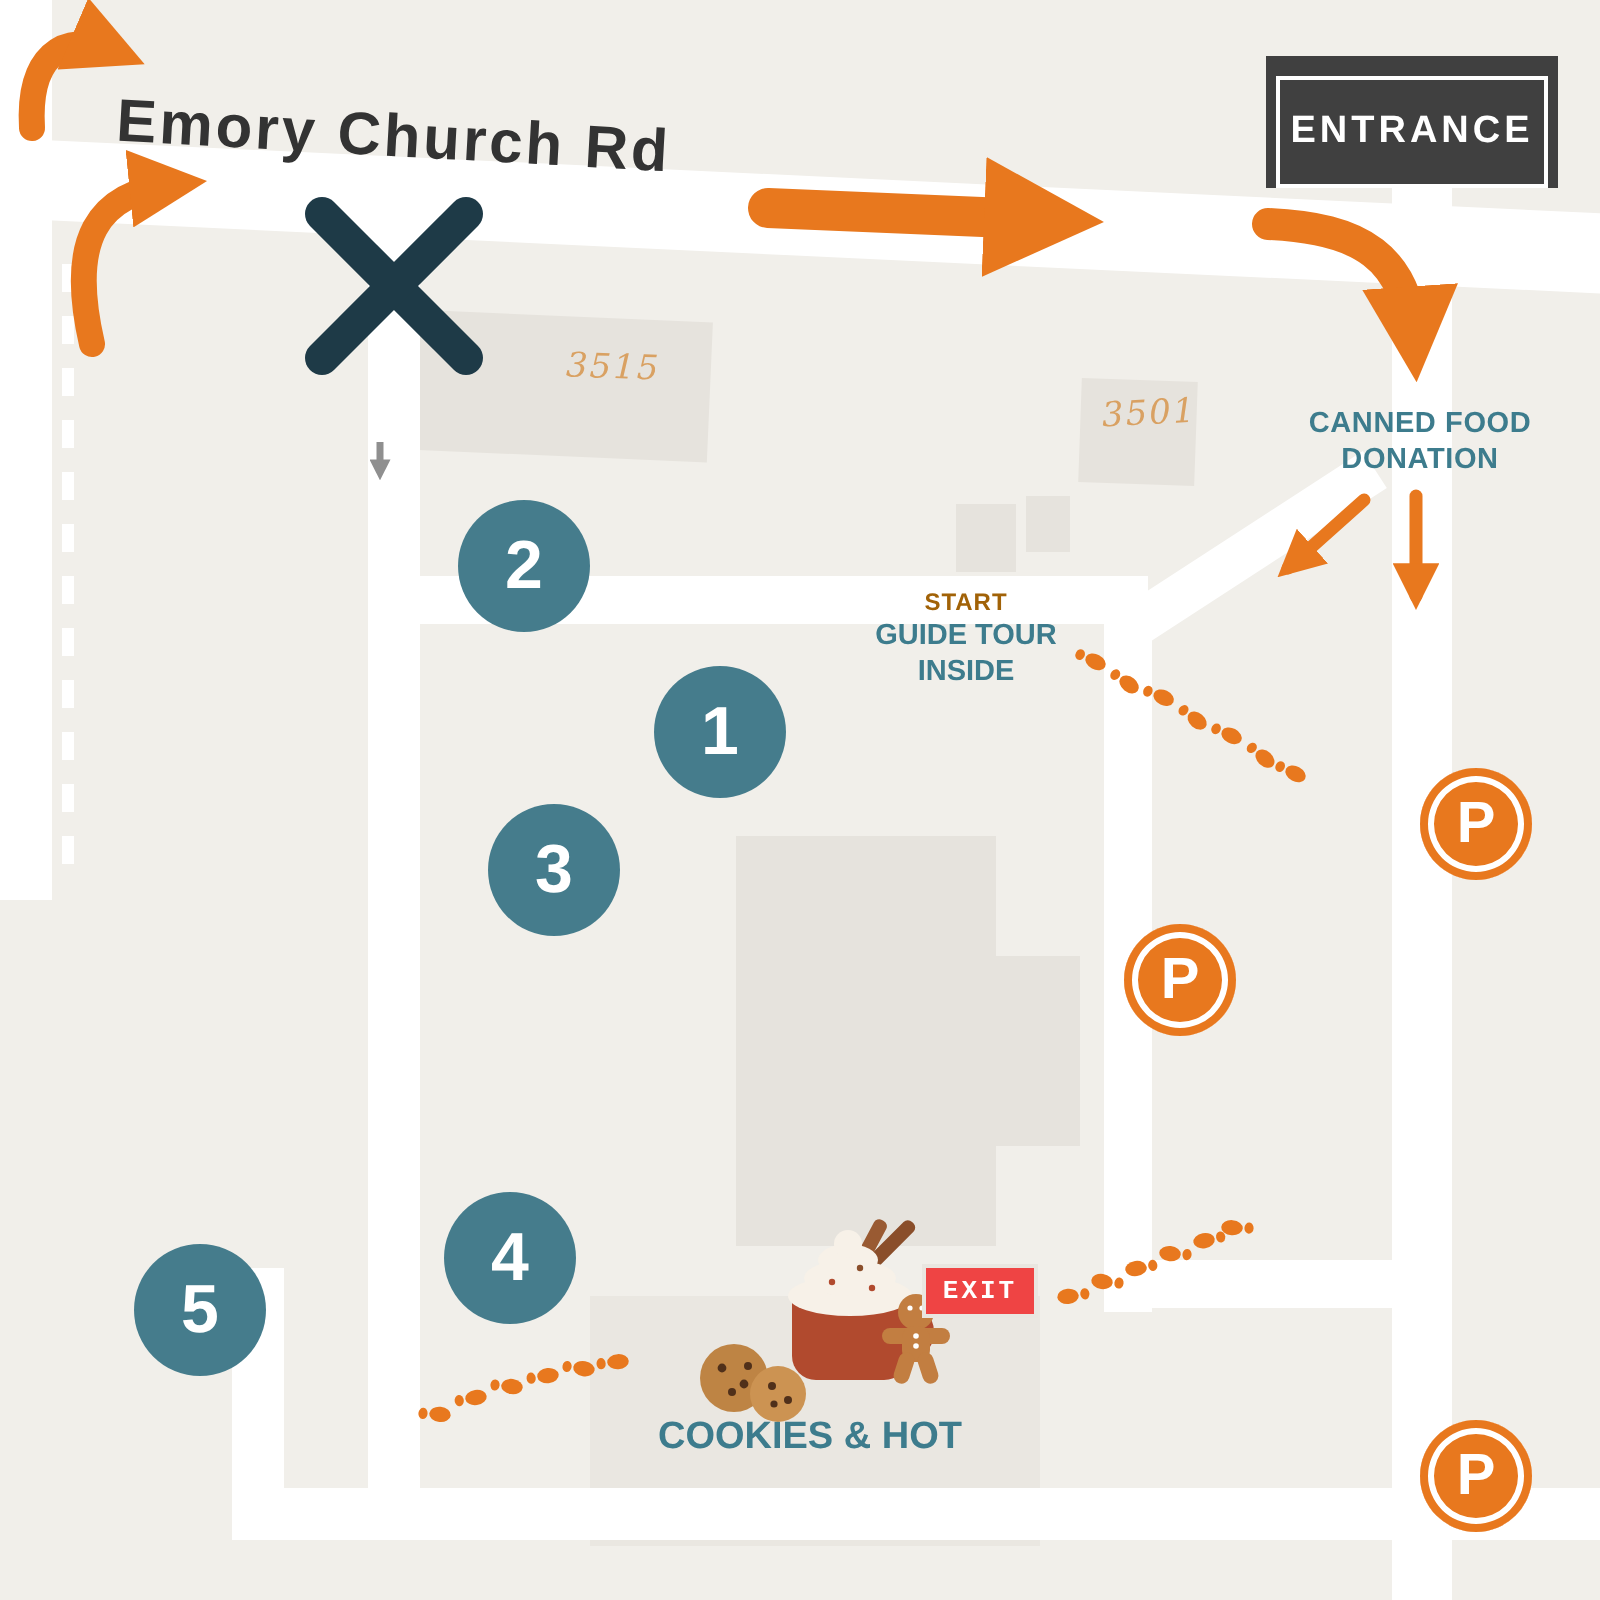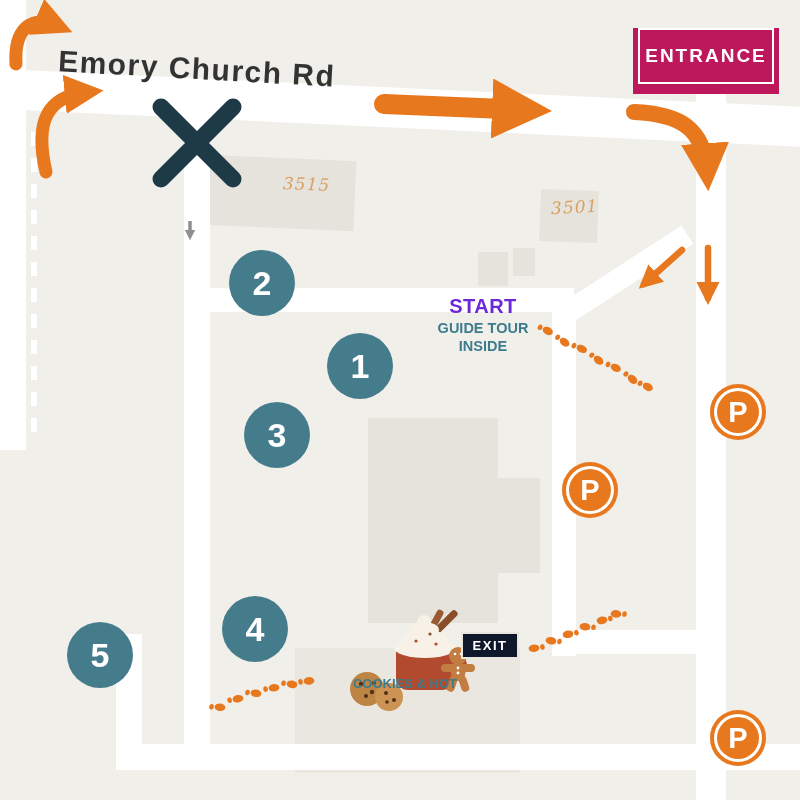--- a/index.html
+++ b/index.html
@@ -15,35 +15,35 @@
 
   .road-name{position:absolute;left:58px;top:52px;z-index:4;color:#333333;
     font-size:30px;font-weight:700;letter-spacing:1.5px;transform:rotate(3.2deg);white-space:nowrap;}
 
   .bldg-label{position:absolute;z-index:3;color:#D9A162;font-size:17px;
     font-family:"DejaVu Serif",serif;font-style:italic;letter-spacing:1px;}
   .bl-3515{left:283px;top:174px;transform:rotate(2deg);}
   .bl-3501{left:551px;top:197px;transform:rotate(-3deg);}
 
   .sign-entrance{position:absolute;left:633px;top:28px;width:146px;height:66px;
-    background:#be185d;display:flex;align-items:flex-start;justify-content:center;z-index:7;}
+    background:#404040;display:flex;align-items:flex-end;justify-content:center;z-index:7;}
   .sign-entrance .inner{width:calc(100% - 14px);height:calc(100% - 14px);border:2px solid #fff;
     display:flex;align-items:center;justify-content:center;color:#fff;font-weight:700;
     font-size:19px;letter-spacing:2px;}
 
-  .sign-exit{position:absolute;left:461px;top:632px;width:58px;height:27px;background:#0f172a;
+  .sign-exit{position:absolute;left:461px;top:632px;width:58px;height:27px;background:#ef4444;
     display:flex;align-items:center;justify-content:center;z-index:7;border:2px solid #E9E6E0;
-    box-sizing:border-box;color:#fff;font-weight:700;font-size:13px;letter-spacing:1.5px;}
+    box-sizing:border-box;color:#fff;font-weight:700;font-size:13px;letter-spacing:1.5px;font-family:Liberation Mono, monospace;}
 
   .label-teal{color:#3D7C8D;font-weight:800;text-align:center;position:absolute;z-index:6;line-height:1.25;}
   .donation{left:638px;top:203px;width:144px;font-size:14.5px;letter-spacing:.3px;}
   .start-block{left:416px;top:294px;width:134px;}
-  .start-title{color:#6d28d9;font-size:20px;font-weight:800;letter-spacing:.5px;}
+  .start-title{color:#a16207;font-size:12px;font-weight:800;letter-spacing:.5px;}
   .start-line{font-size:14.5px;font-weight:800;}
-  .cookies-text{left:313px;top:676px;width:184px;font-size:13px;}
+  .cookies-text{left:313px;top:707px;width:184px;font-size:19px;}
 
   .stop{position:absolute;width:66px;height:66px;border-radius:50%;background:#457C8C;color:#fff;
     display:flex;align-items:center;justify-content:center;font-size:34px;font-weight:700;z-index:6;}
   .stop-1{left:327px;top:333px;}
   .stop-2{left:229px;top:250px;}
   .stop-3{left:244px;top:402px;}
   .stop-4{left:222px;top:596px;}
   .stop-5{left:67px;top:622px;}
 
   .parking{position:absolute;width:56px;height:56px;border-radius:50%;background:#E8781E;
@@ -177,20 +177,22 @@
   <div class="road-name">Emory Church Rd</div>
 
   <div class="bldg-label bl-3515">3515</div>
   <div class="bldg-label bl-3501">3501</div>
 
   <div class="sign-entrance">
     <div class="inner">ENTRANCE</div>
   </div>
 
   <div class="label-teal donation">
+    <div>CANNED FOOD</div>
+    <div>DONATION</div>
   </div>
 
   <div class="label-teal start-block">
     <div class="start-title">START</div>
     <div class="start-line">GUIDE TOUR</div>
     <div class="start-line">INSIDE</div>
   </div>
 
   <div class="stop stop-1">1</div>
   <div class="stop stop-2">2</div>

